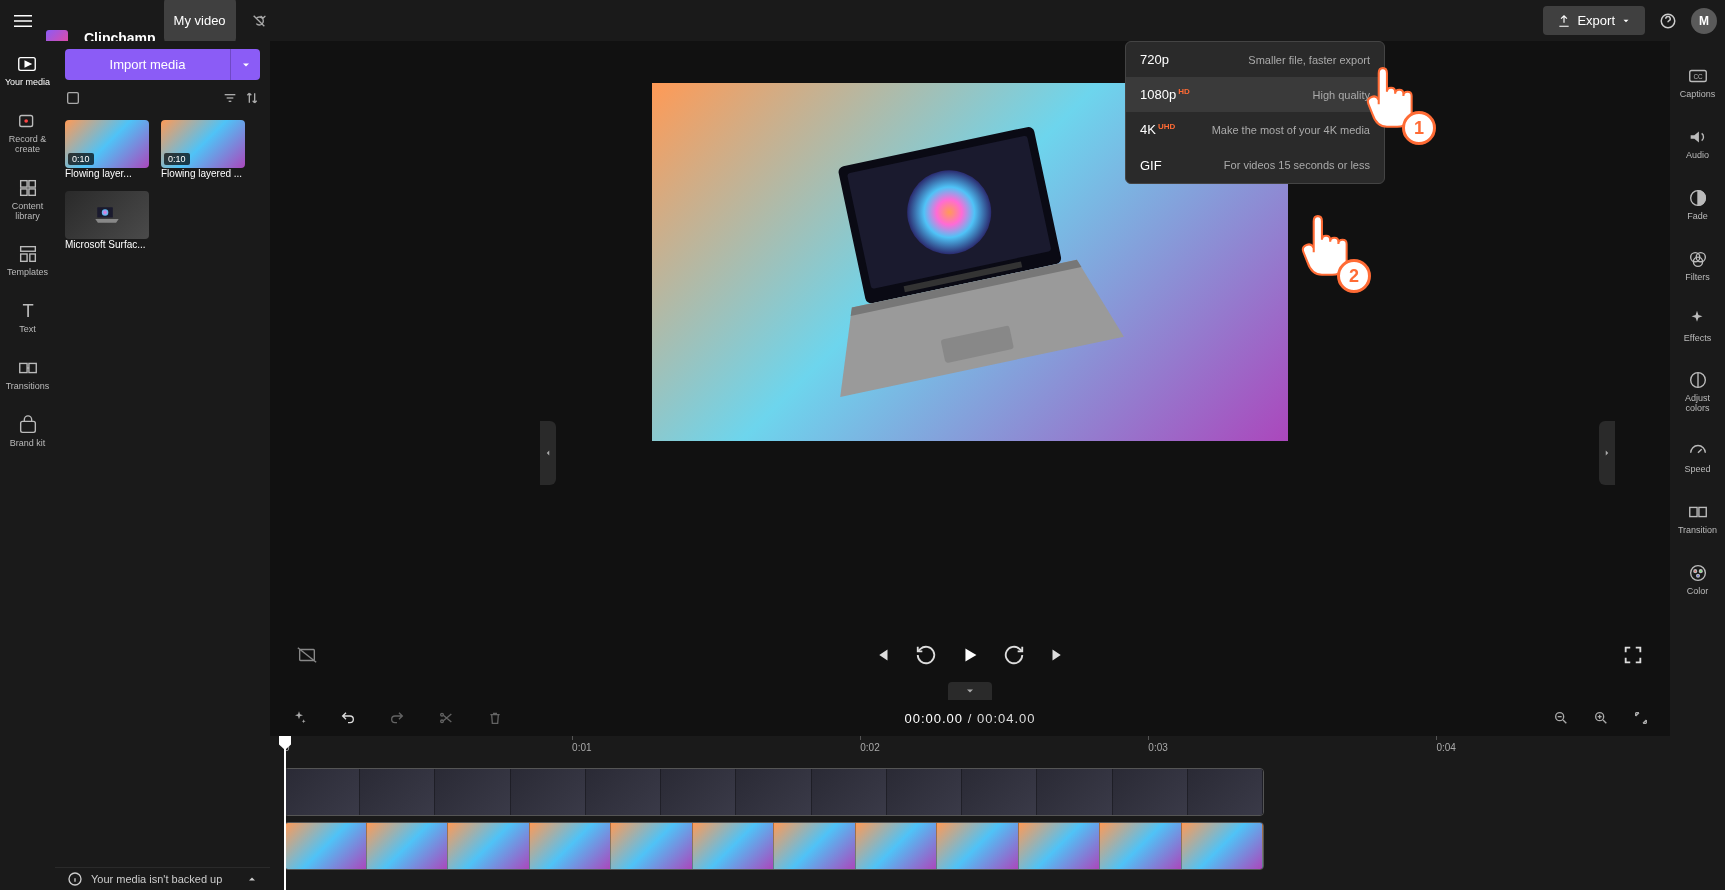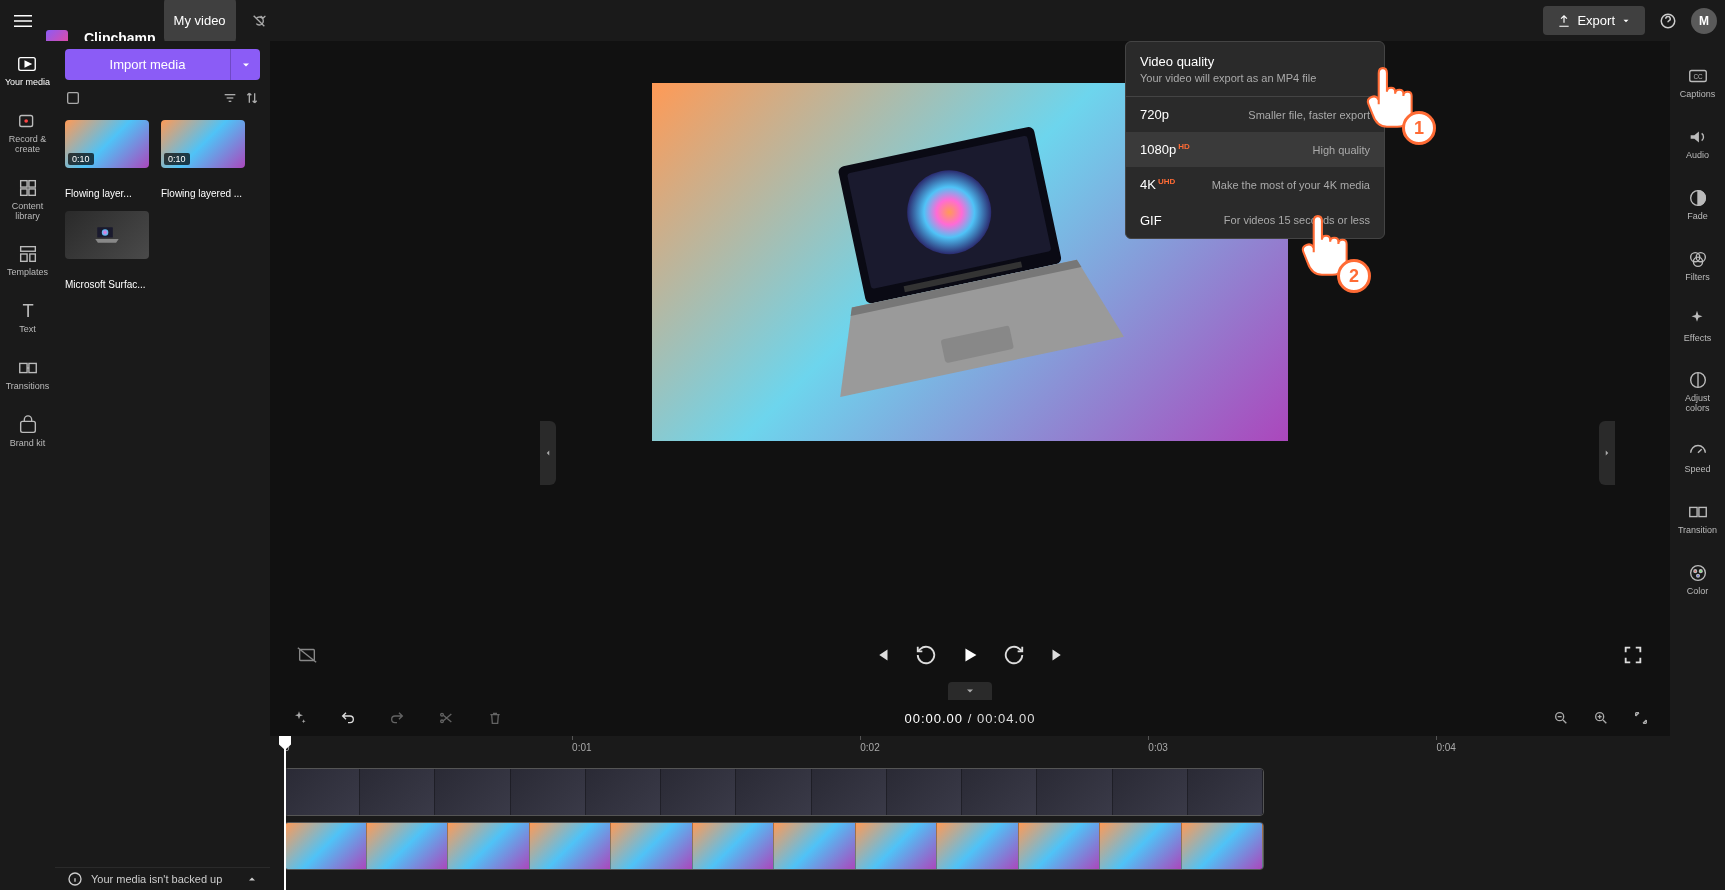--- a/index.html
+++ b/index.html
@@ -21,21 +21,21 @@
   .nav-item svg, .nav-item .ico { width:22px; height:22px; }
   .media-panel { width:215px; background:#1a1a1a; padding:8px 10px; }
   .import-row { display:flex; gap:0; margin-bottom:10px; }
   .import-btn { flex:1; background:#8b5cf6; border-radius:4px 0 0 4px; padding:8px; font-size:13px; text-align:center; cursor:pointer; }
   .import-dd { width:30px; background:#8b5cf6; border-radius:0 4px 4px 0; border-left:1px solid rgba(0,0,0,.2); display:flex; align-items:center; justify-content:center; cursor:pointer; }
   .media-tools { display:flex; align-items:center; gap:6px; margin-bottom:10px; }
   .thumbs { display:flex; flex-wrap:wrap; gap:12px; }
   .thumb { width:84px; }
   .thumb-img { width:84px; height:48px; border-radius:4px; background:#333; position:relative; overflow:hidden; }
   .thumb-dur { position:absolute; bottom:3px; left:3px; background:rgba(0,0,0,.7); padding:1px 4px; border-radius:2px; font-size:9px; }
-  .thumb-label { font-size:10px; margin-top:20px; white-space:nowrap; overflow:hidden; text-overflow:ellipsis; display:flex; align-items:center; gap:18px; }
+  .thumb-label { font-size:10px; margin-top:0; white-space:nowrap; overflow:hidden; text-overflow:ellipsis; display:flex; align-items:center; gap:18px; }
   .wave-bg { background:linear-gradient(135deg,#ff9a56,#4fc3f7,#ab47bc); }
   .laptop-bg { background:linear-gradient(135deg,#2a2a2a,#4a4a4a); display:flex; align-items:center; justify-content:center; }
   .toggle-left, .toggle-right { width:16px; height:64px; background:#2a2a2a; border-radius:0 6px 6px 0; display:flex; align-items:center; justify-content:center; cursor:pointer; align-self:center; position:absolute; top:380px; }
   .toggle-left { left:270px; }
   .toggle-right { right:55px; border-radius:6px 0 0 6px; }
   .canvas-area { flex:1; background:#111; display:flex; flex-direction:column; position:relative; }
   .canvas { flex:1; display:flex; align-items:flex-start; justify-content:center; padding-top:42px; }
   .video-frame { width:636px; height:358px; background:linear-gradient(135deg,#ff9a56 0%,#6dd5ed 45%,#ab47bc 100%); position:relative; overflow:hidden; }
   .laptop-render { position:absolute; left:50%; top:50%; transform:translate(-50%,-50%); width:440px; height:300px; }
   .export-menu { position:absolute; top:0; right:285px; width:260px; background:#2a2a2a; border:1px solid #444; border-radius:6px; z-index:100; }
@@ -253,24 +253,20 @@
           <path d="M15 6l-6 6 6 6z"></path>
         </svg>
     </div>
     <div class="toggle-right">
       <svg viewBox="0 0 24 24" width="10" height="10" fill="#aaa">
           <path d="M9 6l6 6-6 6z"></path>
         </svg>
     </div>
 
     <div class="export-menu">
-      <div class="em-header">
-        <div class="em-title">Video quality</div>
-        <div class="em-sub">Your video will export as an MP4 file</div>
-      </div>
       <div class="em-item">
         <span>720p</span>
         <span class="r">Smaller file, faster export</span>
       </div>
       <div class="em-item sel">
         <span><span>1080p</span><span class="badge-hd">HD</span></span>
         <span class="r">High quality</span>
       </div>
       <div class="em-item">
         <span><span>4K</span><span class="badge-hd">UHD</span></span>

